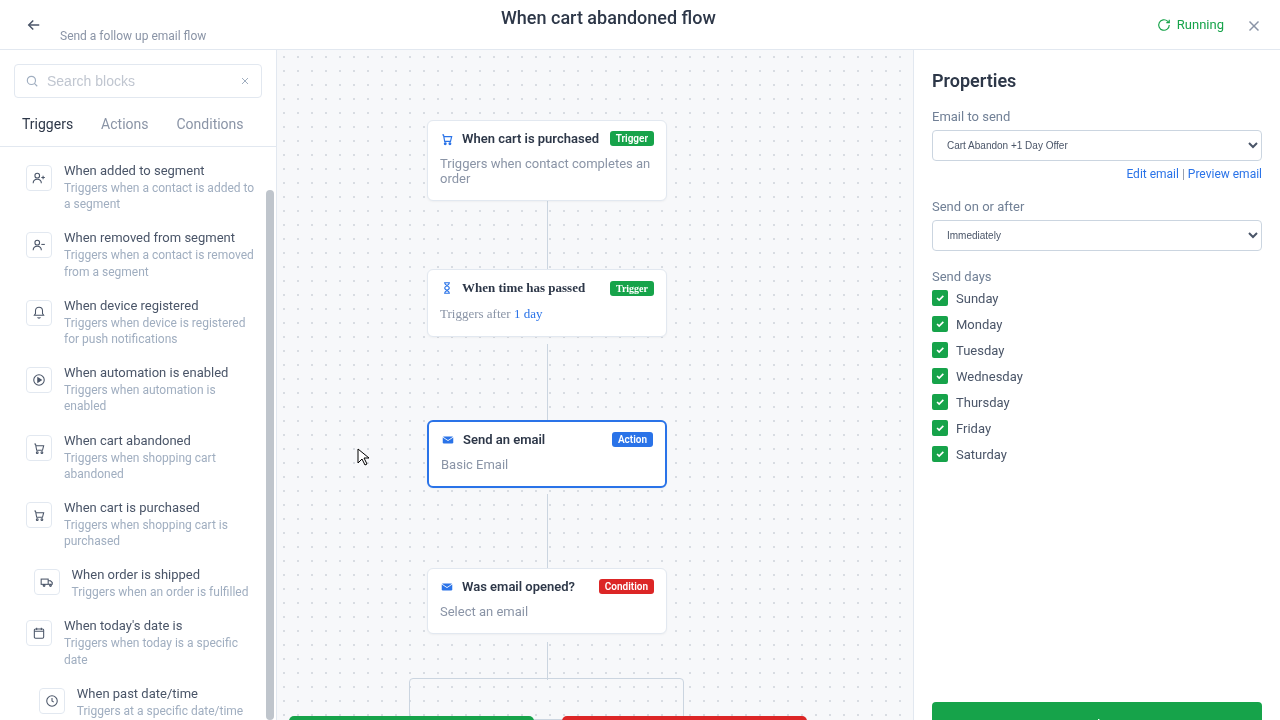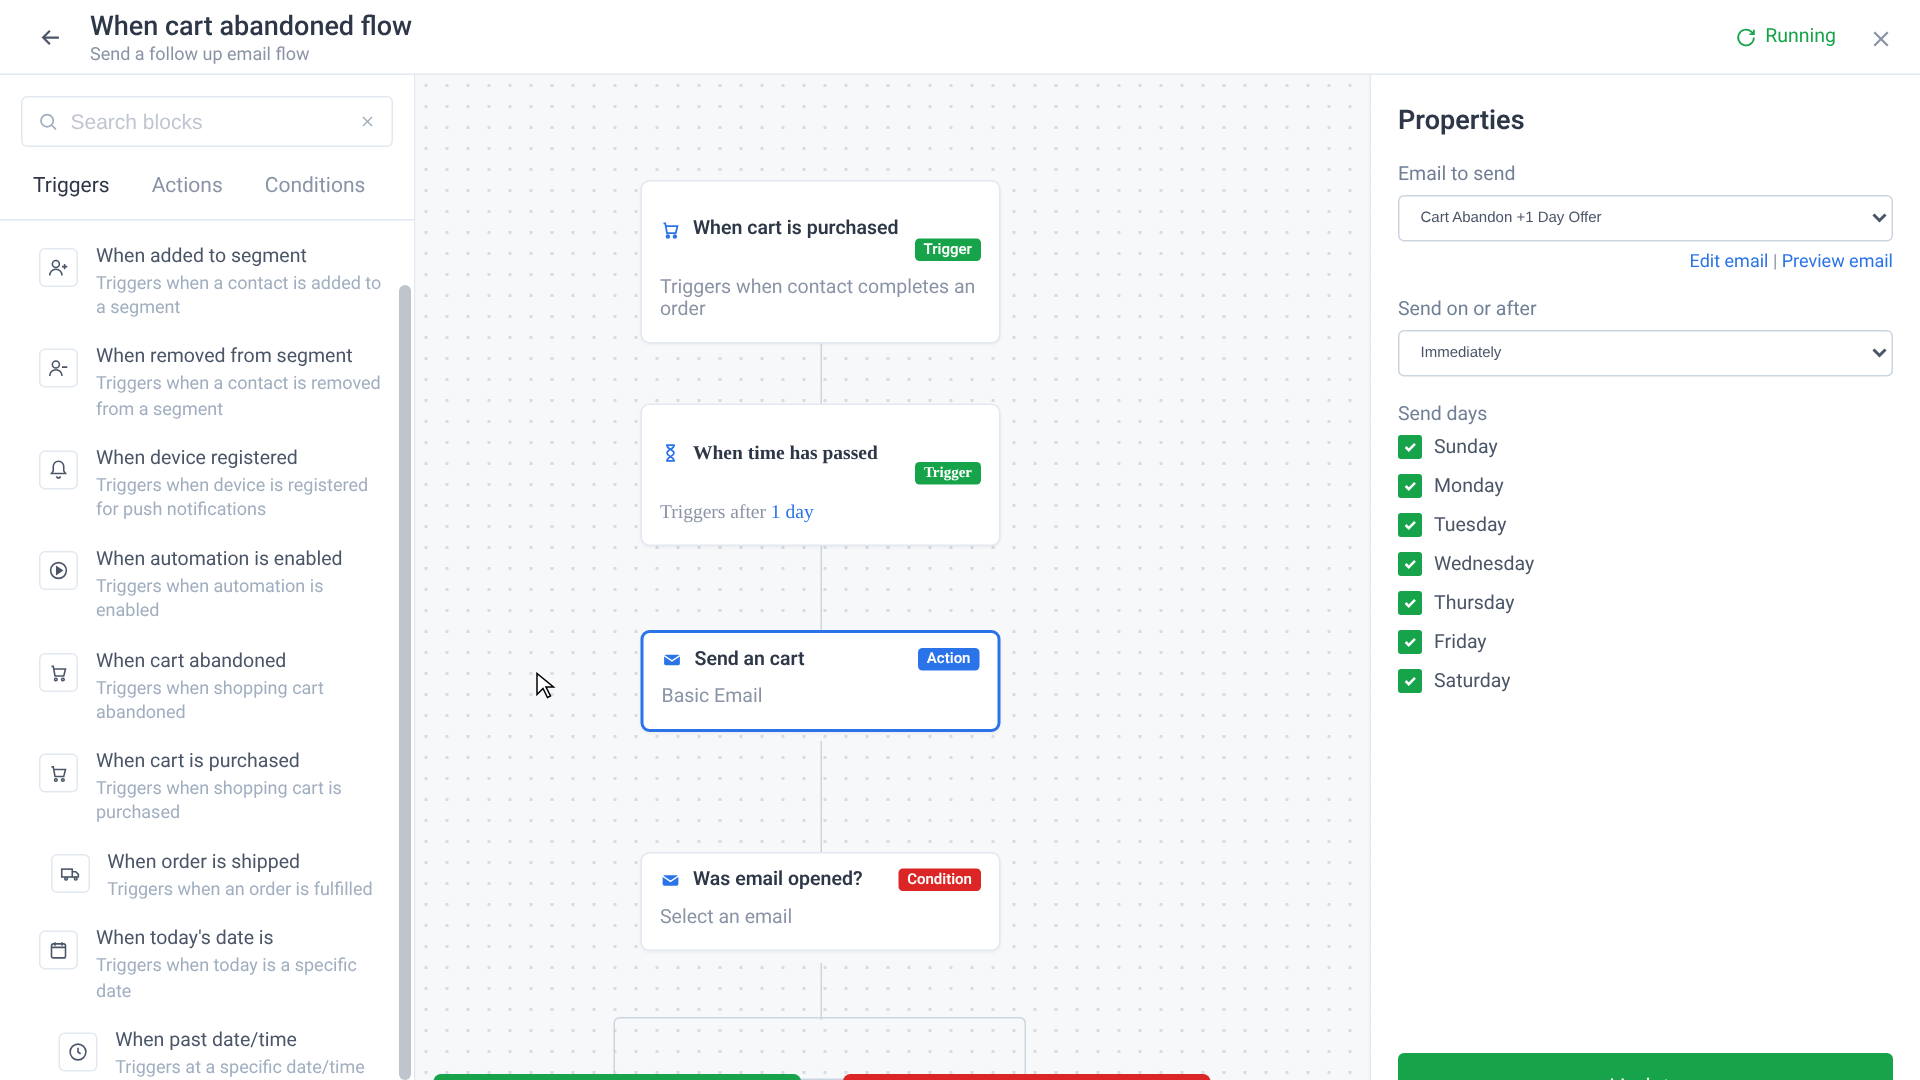--- a/index.html
+++ b/index.html
@@ -22,21 +22,21 @@
     align-items: center;
     padding: 0 16px 0 20px;
   }
   .back-btn {
     width: 28px; height: 28px;
     display:flex;align-items:center;justify-content:center;
     margin-right: 12px;
     cursor:pointer;
   }
   .title-block { flex: 1; }
-  .title { font-size: 18px; font-weight: 500; color: #2d3748; }
+  .title { font-size: 18px; font-weight: 500; color: #2d3748; text-align: center; }
   .subtitle { font-size: 12px; color: #8a94a6; margin-top:1px; }
   .status {
     display:flex; align-items:center; gap:6px;
     color:#16a34a; font-size:13px; margin-right: 40px;
   }
 
   
   .main { display:flex; height: calc(100% - 50px); }
 
   
@@ -110,21 +110,21 @@
   .node.selected { border:2px solid #2a73e8; }
   .node-head {
     display:flex; align-items:center; gap:8px;
     padding: 10px 12px 4px;
   }
   .node-title { font-size:13px; font-weight:600; color:#2d3748; flex:1; }
   .badge {
     font-size:10px; font-weight:600; color:#fff;
     padding:2px 6px; border-radius:3px;
   }
-  .badge.trigger { background:#16a34a;margin-top:28px; }
+  .badge.trigger { background:#16a34a; }
   .badge.action { background:#2a73e8; }
   .badge.condition { background:#dc2626; }
   .node-body {
     padding: 6px 12px 14px;
     font-size:13px; color:#8a94a6;
   }
   .node-body .hl { color:#2a73e8; }
 
   .connector {
     position:absolute; background:#cbd5e0;
@@ -395,21 +395,21 @@
     <div class="node-body">Triggers after <span class="hl">1 day</span></div>
         </div>
         <div class="node selected" style="left: 150px; top: 370px;">
     <div class="node-head">
       <span>
               <svg width="14" height="14" viewBox="0 0 24 24" fill="#2a73e8">
                 <rect x="3" y="6" width="18" height="12" rx="2" fill="#2a73e8"></rect>
                 <path d="M3 7l9 6 9-6" stroke="#fff" stroke-width="1.5" fill="none"></path>
               </svg>
             </span>
-      <span class="node-title">Send an cart</span>
+      <span class="node-title">Send an email</span>
       <span class="badge action">Action</span>
     </div>
     <div class="node-body">Basic Email</div>
         </div>
         <div class="node" style="left: 150px; top: 518px;">
     <div class="node-head">
       <span>
               <svg width="14" height="14" viewBox="0 0 24 24" fill="#2a73e8">
                 <rect x="3" y="6" width="18" height="12" rx="2" fill="#2a73e8"></rect>
                 <path d="M3 7l9 6 9-6" stroke="#fff" stroke-width="1.5" fill="none"></path>

